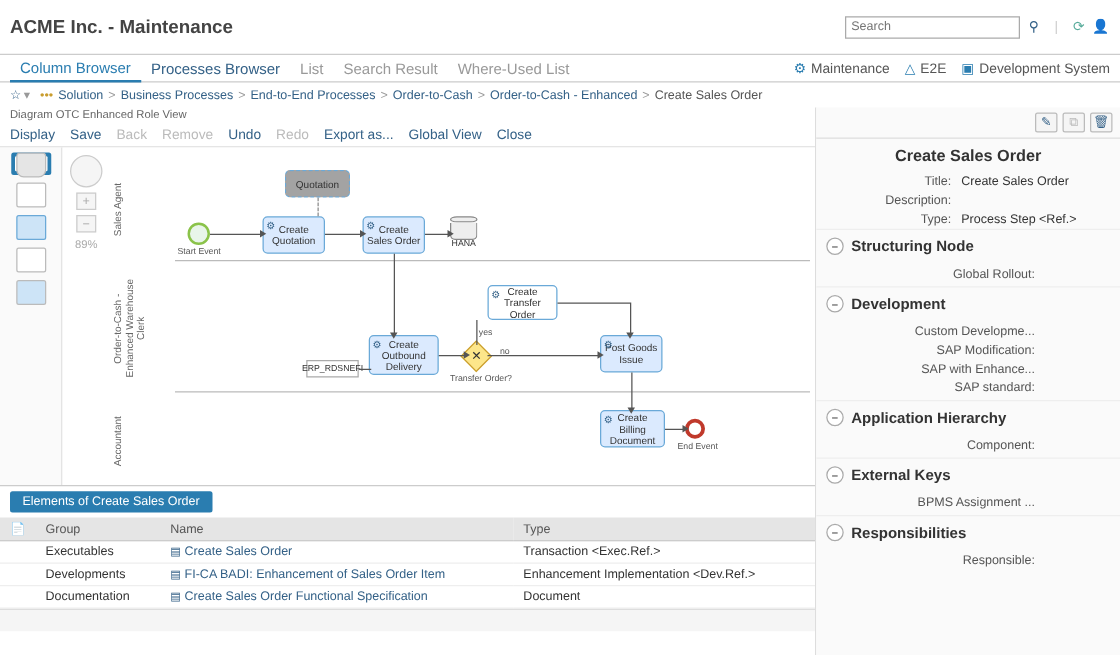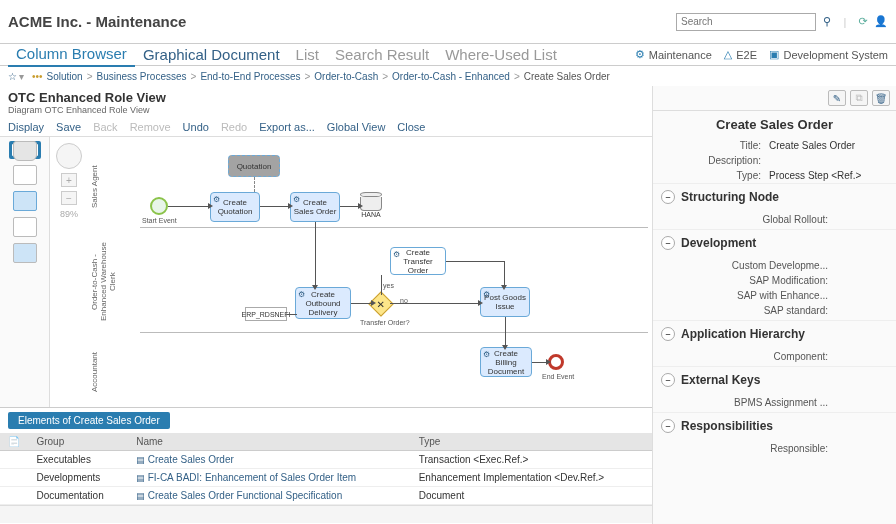--- a/index.html
+++ b/index.html
@@ -3,21 +3,21 @@
 <meta charset="utf-8">
 <style>
 * { box-sizing: border-box; margin: 0; padding: 0; }
 body { font-family: Arial, sans-serif; font-size: 11px; color: #333; background: #fff; width: 896px; height: 524px; overflow: hidden; }
 .header { display: flex; align-items: center; padding: 2px 8px; border-bottom: 1px solid #ccc; height: 44px; }
 .app-title { font-size: 15px; font-weight: bold; color: #444; flex: 1; }
 .search-box { width: 140px; height: 18px; border: 1px solid #aaa; padding: 0 4px; font-size: 10px; margin-right: 4px; }
 .header-icons { display: flex; gap: 4px; align-items: center; }
 .header-icons span { width: 14px; height: 14px; display: inline-flex; align-items: center; justify-content: center; }
 .tabbar { display: flex; align-items: center; border-bottom: 1px solid #ccc; height: 22px; padding: 0 8px; }
-.tab { padding: 3px 8px; font-size: 15px; color: #346187; cursor: pointer; }
+.tab { padding: 3px 8px; font-size: 12px; color: #346187; cursor: pointer; }
 .tab.active { border-bottom: 2px solid #2a7db0; color: #2a7db0; }
 .tab.dim { color: #999; }
 .tabbar-right { margin-left: auto; display: flex; gap: 12px; align-items: center; font-size: 11px; color: #555; }
 .tabbar-right .ico { display: inline-flex; align-items: center; gap: 4px; }
 .breadcrumb { display: flex; align-items: center; gap: 4px; padding: 4px 8px; font-size: 10px; color: #346187; height: 20px; }
 .breadcrumb .sep { color: #999; }
 .breadcrumb .cur { color: #555; }
 .bc-ico { display:inline-flex; gap:2px; margin-right:4px; }
 .main { display: flex; height: 456px; }
 .left { width: 653px; border-right: 1px solid #ddd; display: flex; flex-direction: column; }
@@ -89,21 +89,21 @@
   <div class="header-icons">
     <span style="color:#346187">⚲</span>
     <span style="color:#ccc">|</span>
     <span style="color:#5a9">⟳</span>
     <span style="color:#5a9">👤</span>
   </div>
 </div>
 
 <div class="tabbar">
   <div class="tab active">Column Browser</div>
-  <div class="tab">Graphical Document</div>
+  <div class="tab">Processes Browser</div>
   <div class="tab dim">List</div>
   <div class="tab dim">Search Result</div>
   <div class="tab dim">Where-Used List</div>
   <div class="tabbar-right">
     <div class="ico">
         <span style="color:#2a7db0">⚙</span>
         <span>Maintenance</span>
       </div>
     <div class="ico">
         <span style="color:#2a7db0">△</span>
@@ -130,21 +130,20 @@
     <span class="sep">&gt;</span>
   <a>Order-to-Cash</a>
     <span class="sep">&gt;</span>
   <a>Order-to-Cash - Enhanced</a>
     <span class="sep">&gt;</span>
   <span class="cur">Create Sales Order</span>
 </div>
 
 <div class="main">
   <div class="left">
-    <div class="view-title">OTC Enhanced Role View</div>
     <div class="view-sub">Diagram OTC Enhanced Role View</div>
     <div class="diag-toolbar">
       <span>Display</span>
       <span>Save</span>
       <span class="dim">Back</span>
       <span class="dim">Remove</span>
       <span>Undo</span>
       <span class="dim">Redo</span>
       <span>Export as...</span>
       <span>Global View</span>

